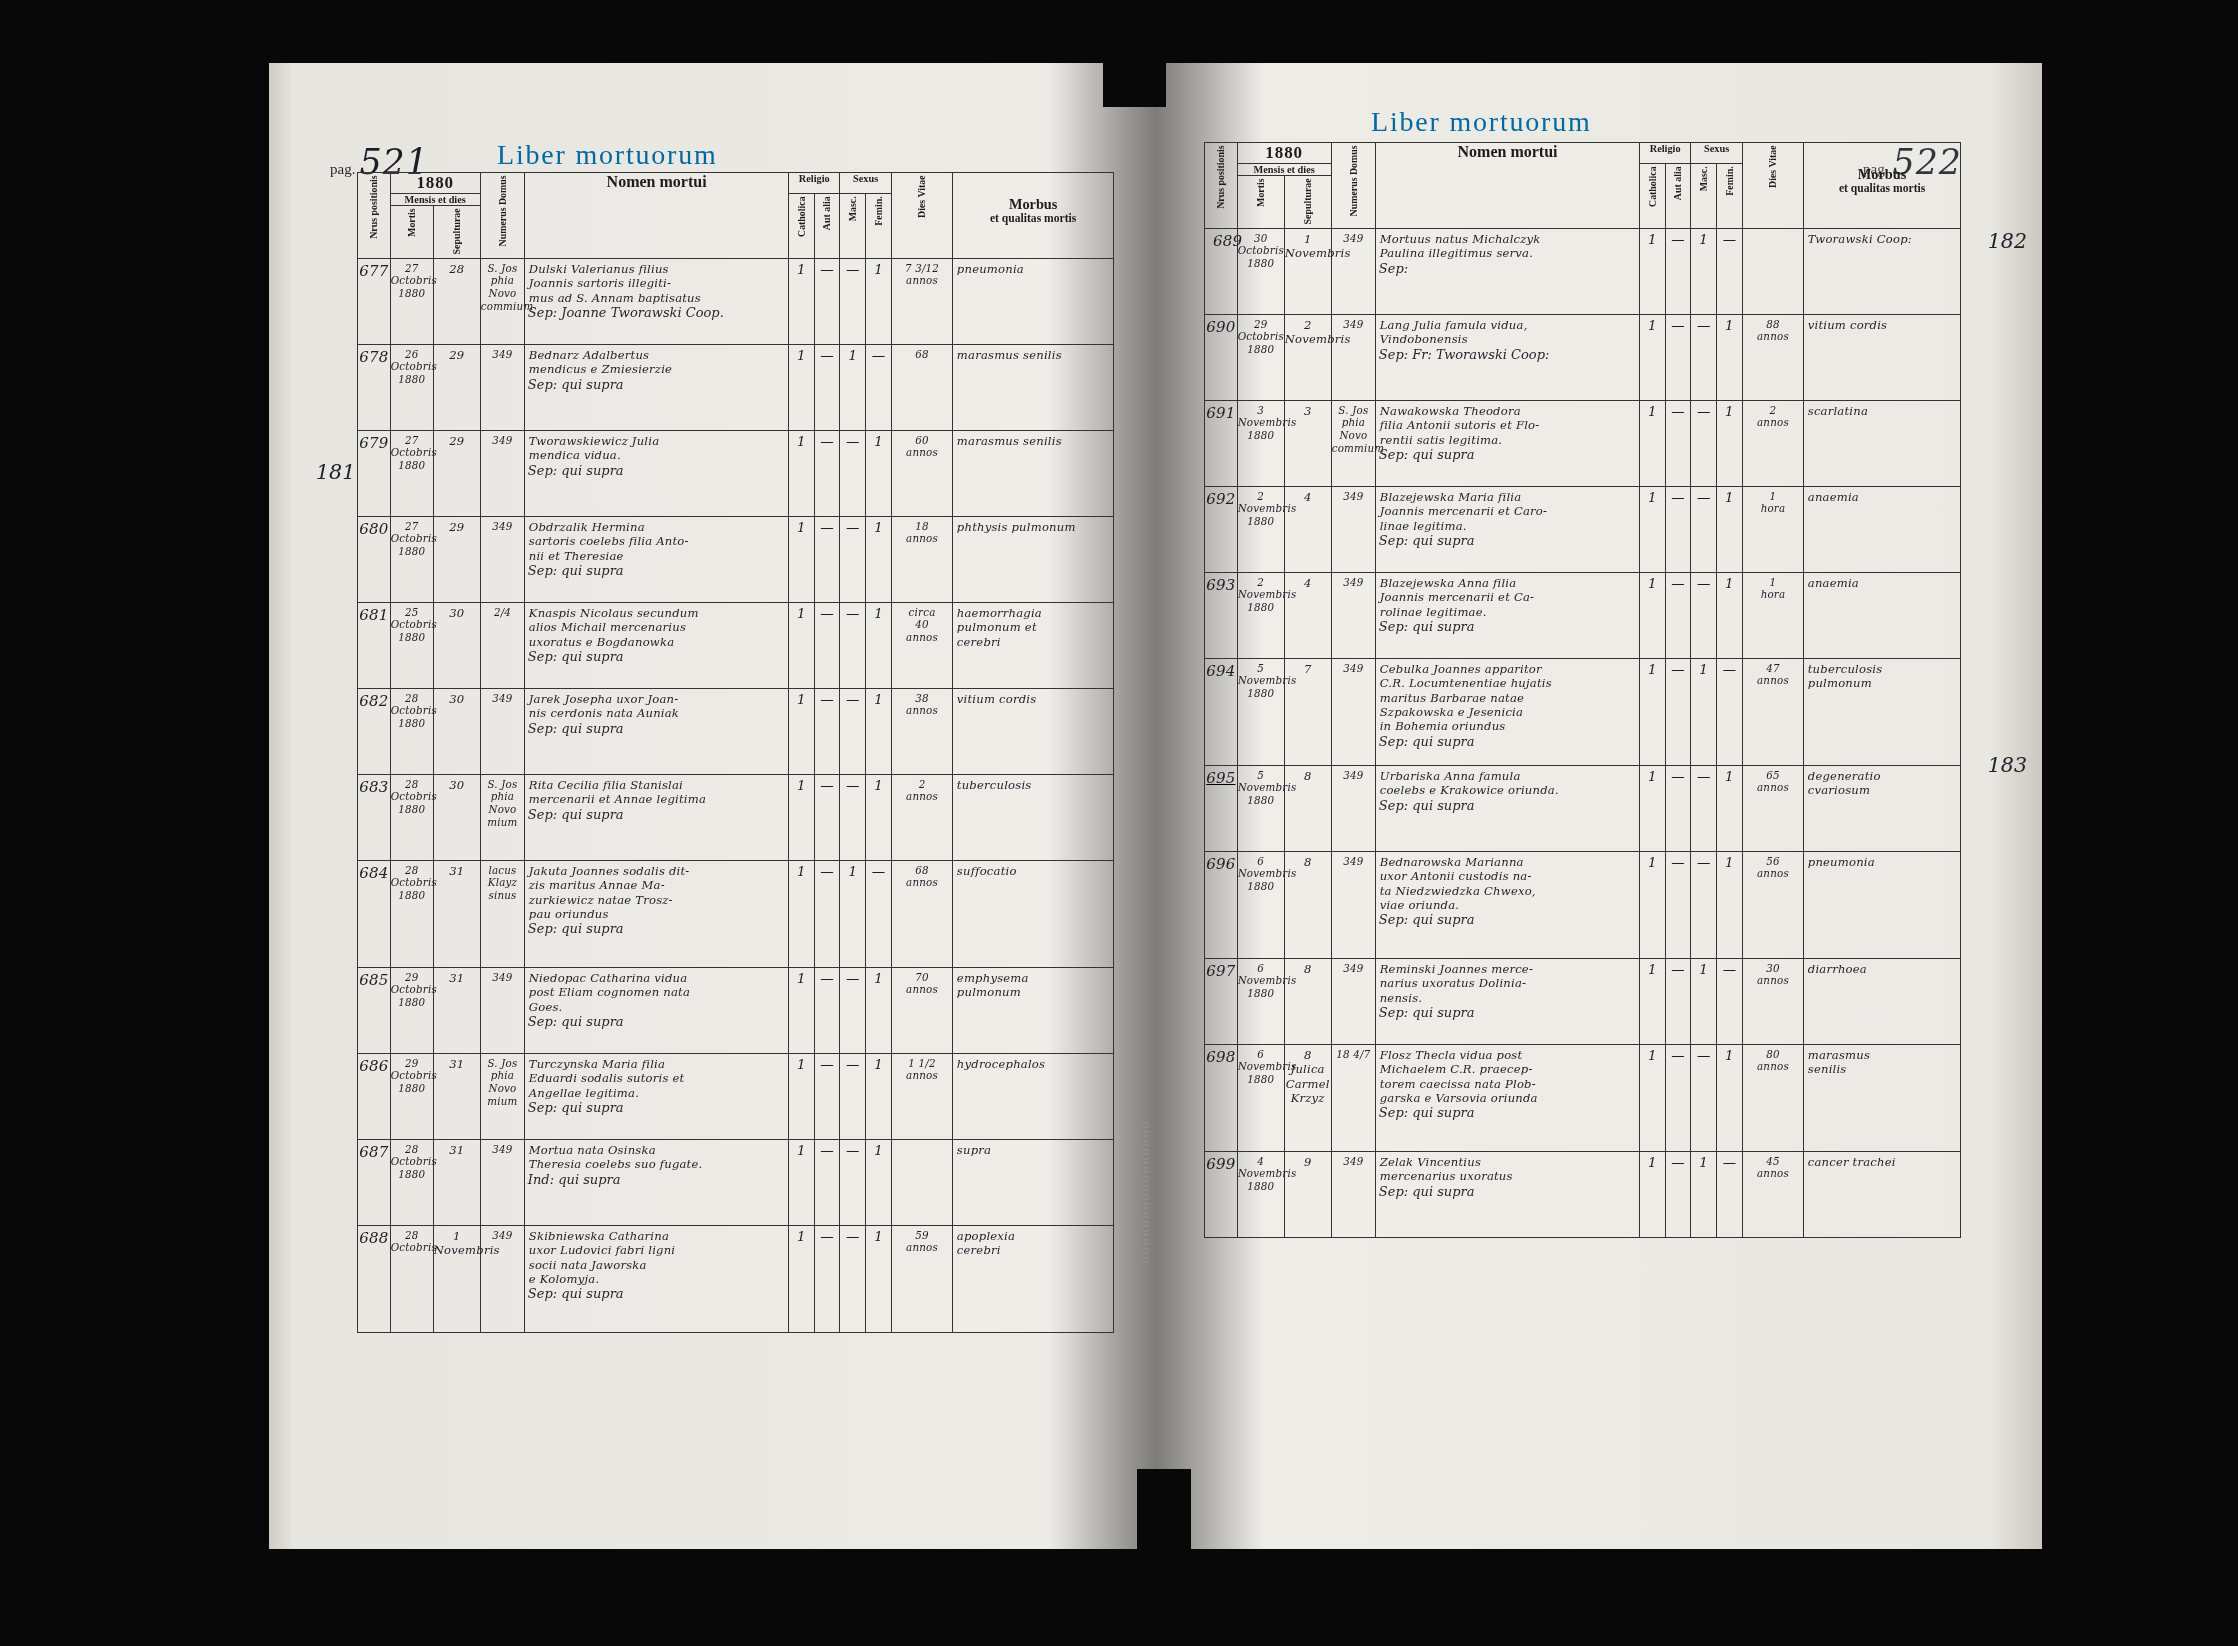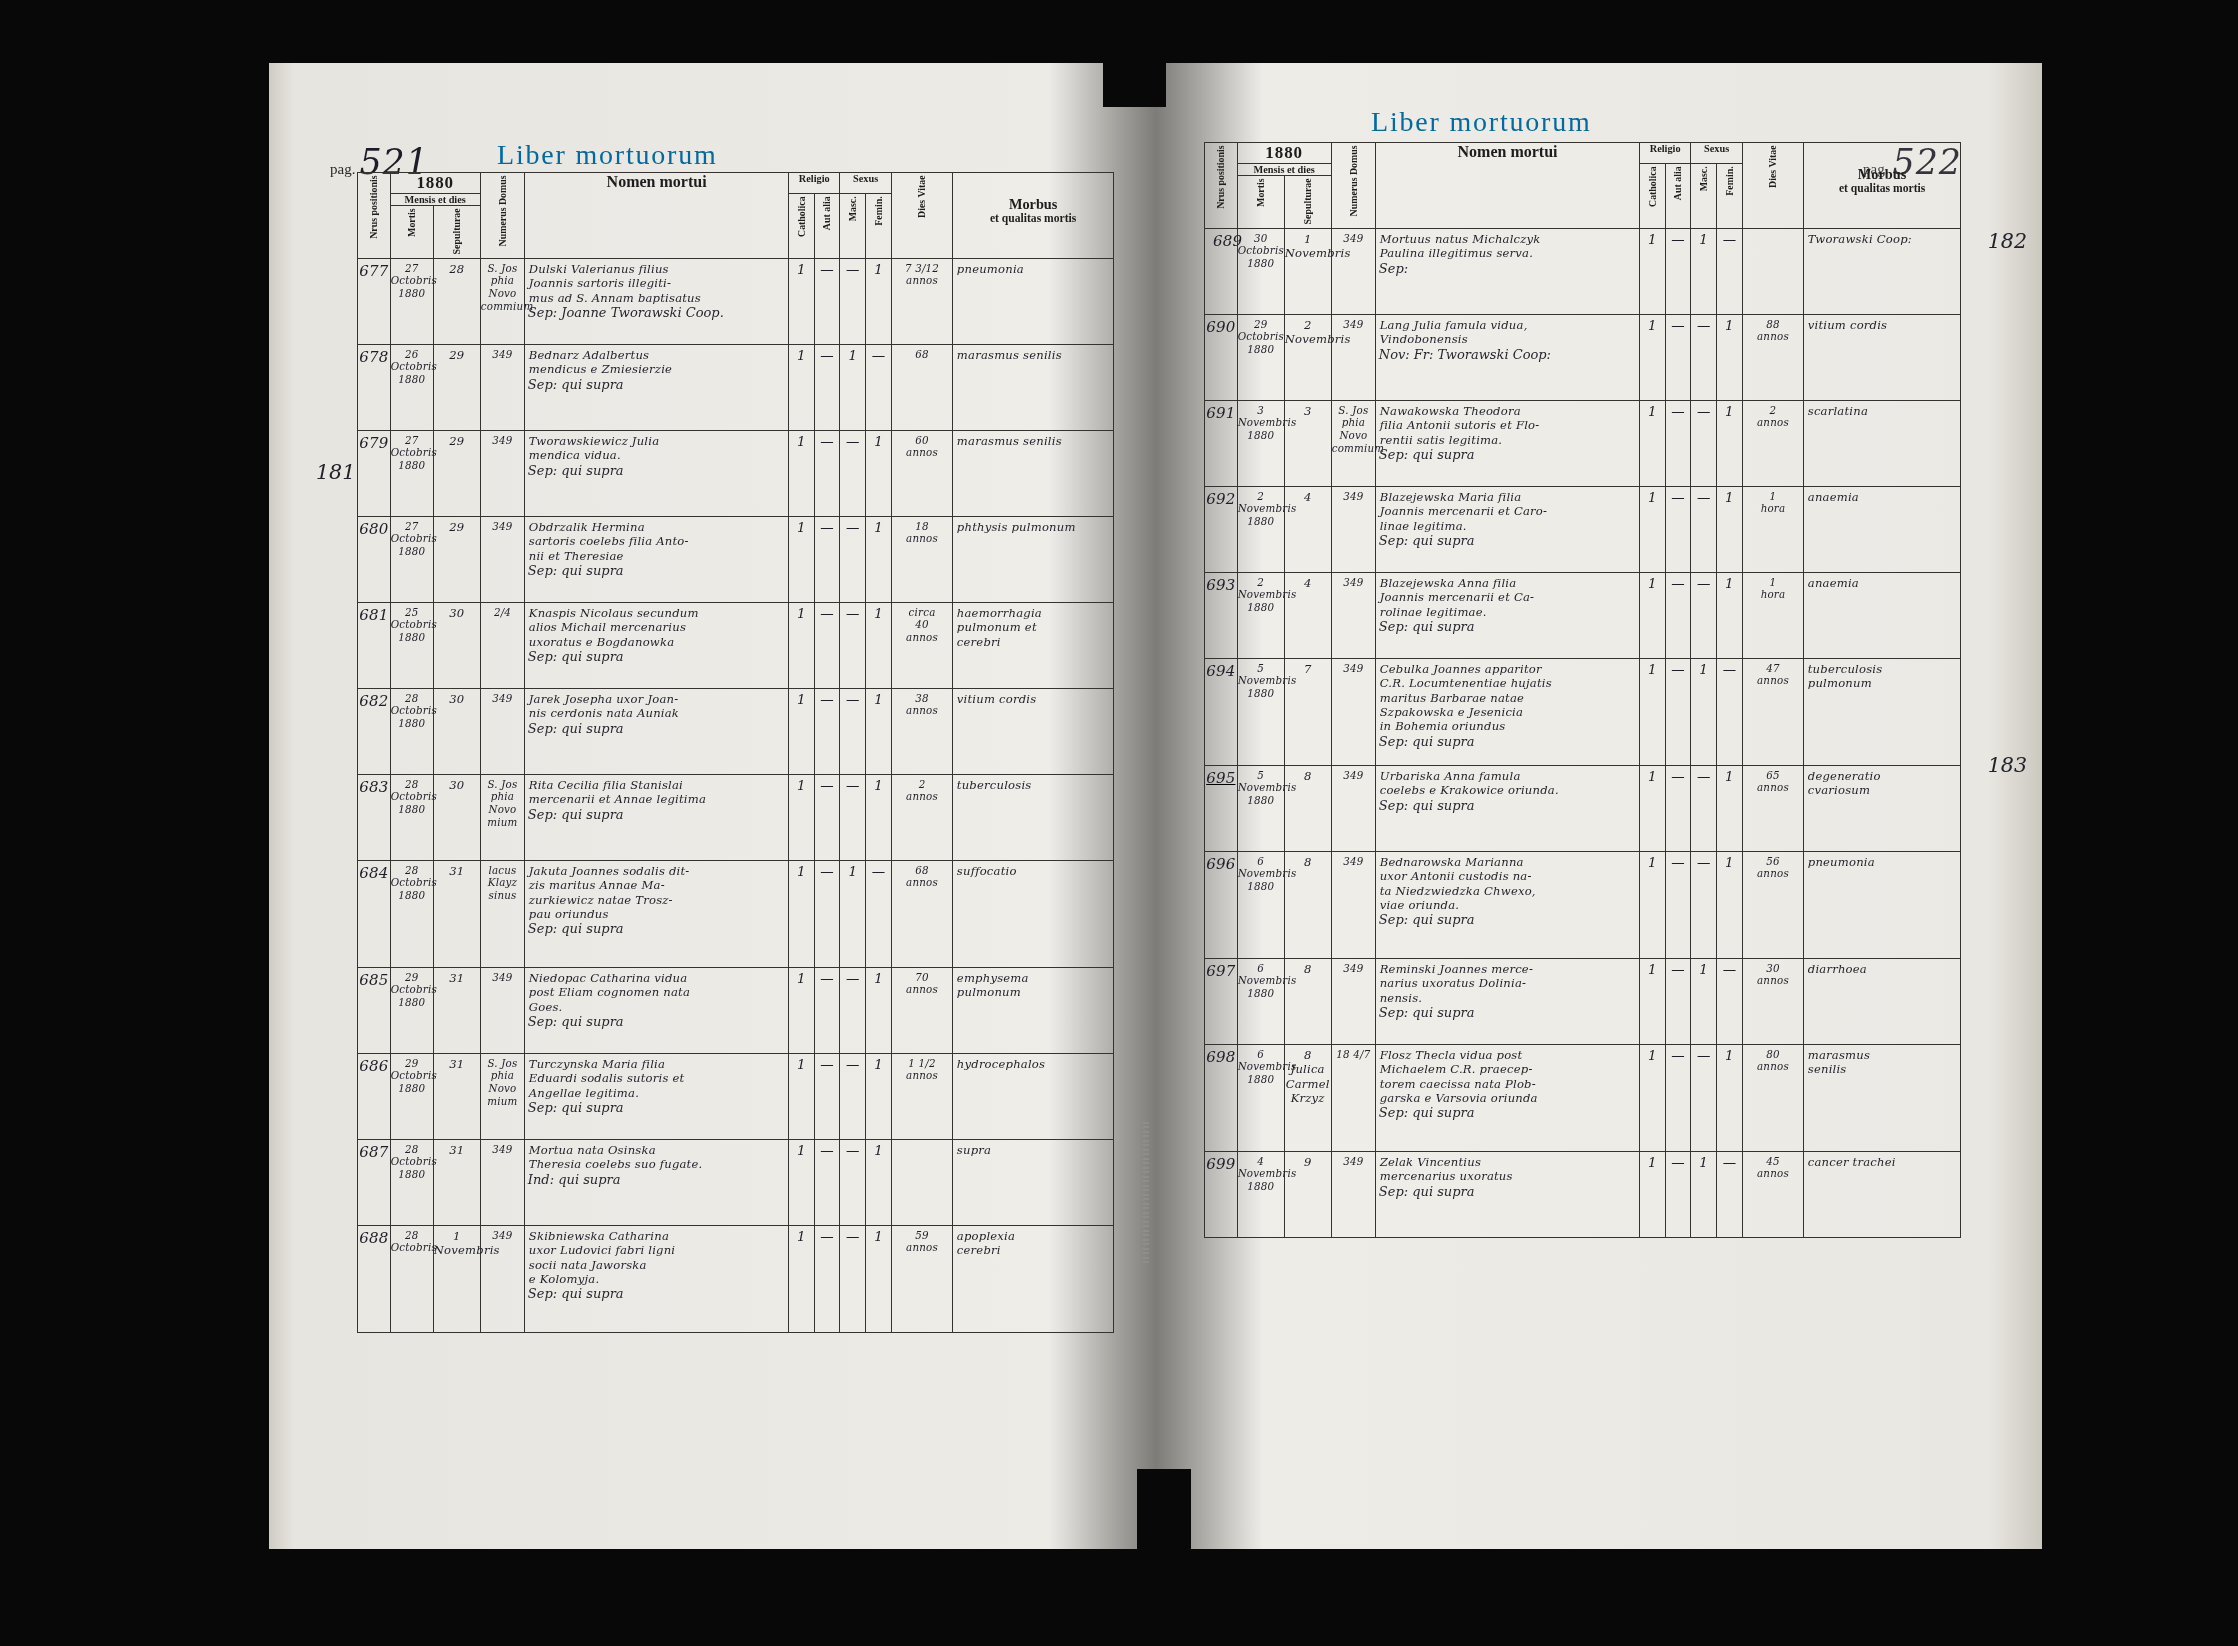--- a/index.html
+++ b/index.html
@@ -854,21 +854,21 @@
             <td>
               <span class="hw c s">2
 Novembris</span>
             </td>
             <td>
               <span class="hw c xs">349</span>
             </td>
             <td>
               <span class="hw s">Lang Julia famula vidua,
 Vindobonensis</span>
-              <span class="sub">Nov: Fr: Tworawski Coop:</span>
+              <span class="sub">Sep: Fr: Tworawski Coop:</span>
             </td>
             <td>
               <span class="hw c">1</span>
             </td>
             <td>
               <span class="hw c">—</span>
             </td>
             <td>
               <span class="hw c">—</span>
             </td>

